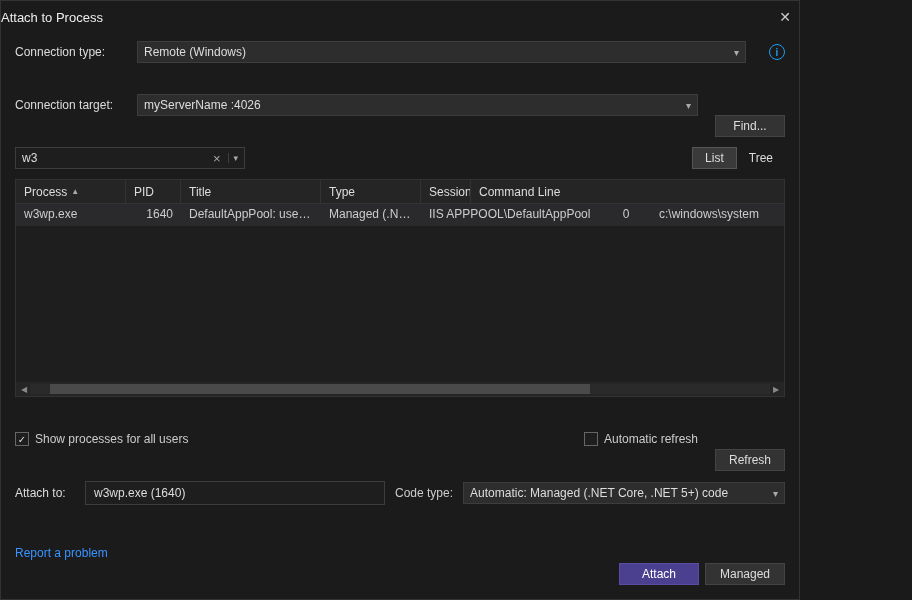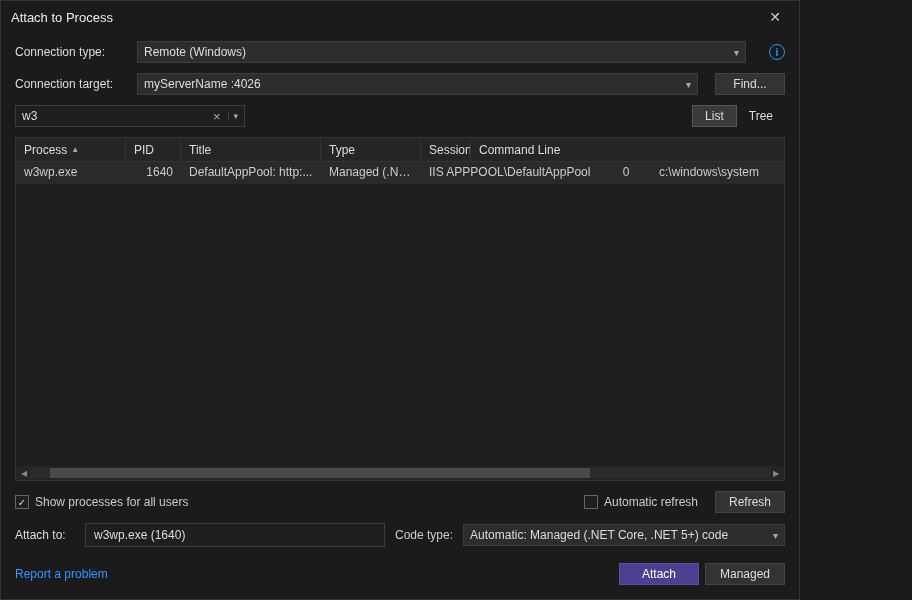--- a/index.html
+++ b/index.html
@@ -3,38 +3,38 @@
 <meta charset="utf-8">
 <style>
   * { box-sizing: border-box; margin: 0; padding: 0; }
   html, body { width: 912px; height: 600px; background: #1a1a1a; font-family: "Segoe UI", sans-serif; font-size: 12px; color: #ccc; overflow: hidden; }
   .dialog {
     width: 800px; height: 600px; background: #1b1b1c; border: 1px solid #333;
     display: flex; flex-direction: column;
   }
   .titlebar {
     height: 32px; display: flex; align-items: center; justify-content: space-between;
-    padding: 0 10px;
+    padding: 0 0;
   }
   .titlebar-title { font-size: 13px; color: #eee; }
   .close-x { color: #ccc; cursor: pointer; font-size: 14px; padding: 4px 8px; }
 
   .body { padding: 8px 14px 14px 14px; display: flex; flex-direction: column; flex: 1; gap: 10px; }
 
   .row { display: flex; align-items: center; gap: 17px; }
   .label { width: 105px; color: #ddd; }
   .dropdown {
     flex: 1; height: 22px; background: #2d2d2d; border: 1px solid #3d3d3d;
     display: flex; align-items: center; padding: 0 6px; color: #ddd; position: relative; text-align: center;
   }
   .dropdown .chev { margin-left: auto; font-size: 10px; color: #aaa; }
   .info-icon { width: 16px; height: 16px; border: 1.5px solid #1f9cf0; border-radius: 50%; display: flex; align-items: center; justify-content: center; color: #1f9cf0; font-size: 10px; font-weight: bold; margin-left: 6px; }
   .btn {
     height: 22px; min-width: 70px; background: #333; border: 1px solid #444; color: #ddd;
-    display: flex; align-items: center; justify-content: center; padding: 0 10px; cursor: pointer;
+    display: flex; align-items: center; justify-content: center; padding: 0 10px; cursor: pointer; margin-top: 42px;
   }
 
   .filter-row { display: flex; align-items: center; gap: 8px; }
   .filter-input {
     width: 230px; height: 22px; background: #1e1e1e; border: 1px solid #3d3d3d;
     display: flex; align-items: center; padding: 0 6px; color: #ddd;
   }
   .filter-input input { flex: 1; background: transparent; border: none; outline: none; color: #ddd; font-size: 12px; }
   .filter-input .clear { color: #aaa; cursor: pointer; padding: 0 4px; font-size: 13px; }
   .filter-input .dd { color: #aaa; font-size: 9px; padding-left: 4px; border-left: 1px solid #3d3d3d; margin-left: 4px; cursor: pointer; }
@@ -136,21 +136,21 @@
         <div class="gh c-pid">PID</div>
         <div class="gh c-title">Title</div>
         <div class="gh c-type">Type</div>
         <div class="gh c-sess">Session</div>
         <div class="gh c-cmd">Command Line</div>
       </div>
       <div class="grid-body">
         <div class="grid-row sel">
           <div class="gc c-proc">w3wp.exe</div>
           <div class="gc c-pid">1640</div>
-          <div class="gc c-title">DefaultAppPool: http:...</div>
+          <div class="gc c-title">DefaultAppPool: users:...</div>
           <div class="gc c-type">Managed (.NE...</div>
           <div class="gc c-user">IIS APPPOOL\DefaultAppPool</div>
           <div class="gc c-sess">0</div>
           <div class="gc c-cmd">c:\windows\system</div>
         </div>
       </div>
       <div class="grid-scroll">
         <div class="sb-btn">◀</div>
         <div class="sb-track">
           <div class="sb-thumb"></div>

